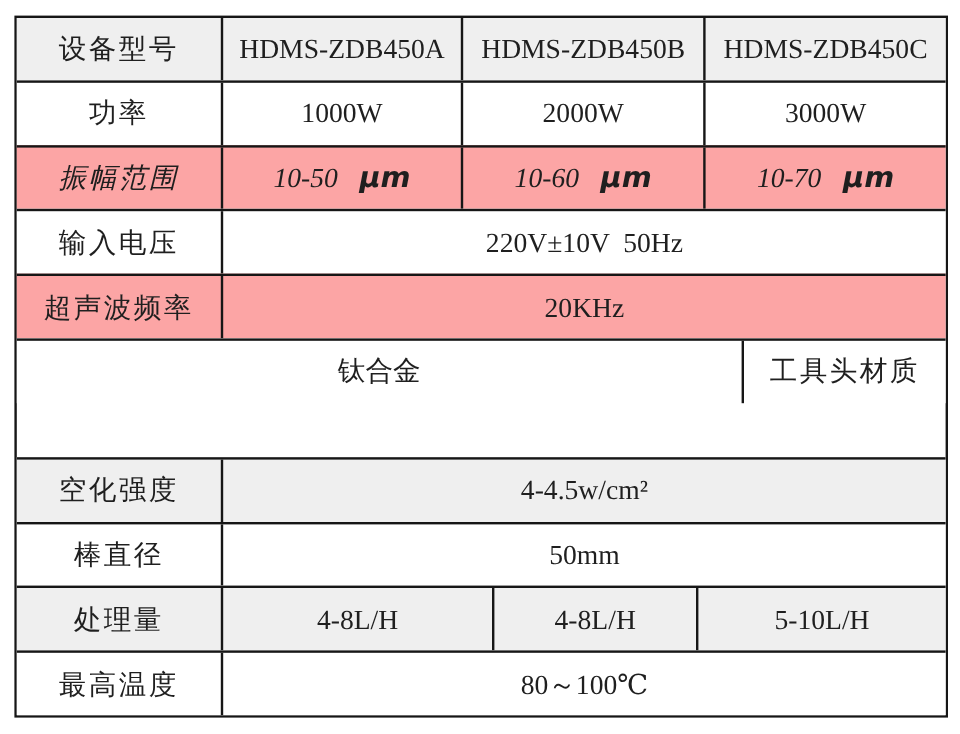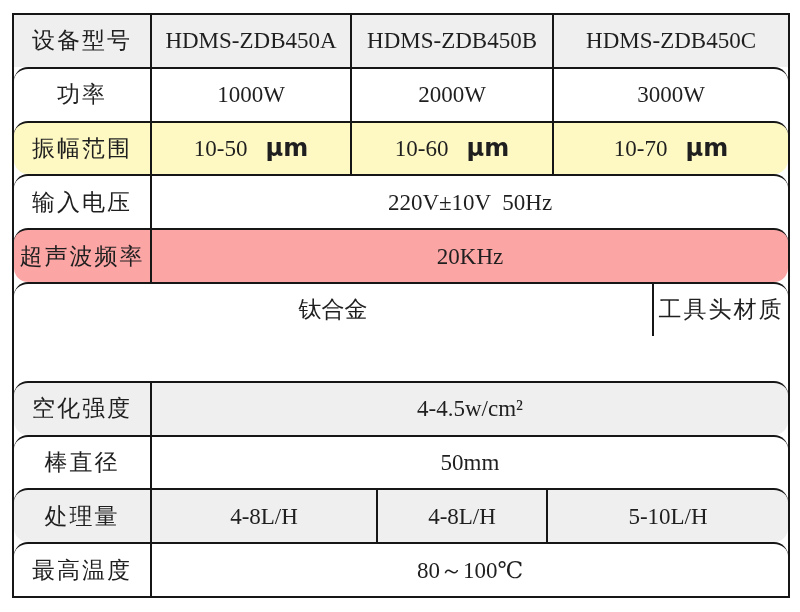--- a/index.html
+++ b/index.html
@@ -12,29 +12,29 @@
     background:#ffffff;
     font-family:"Liberation Serif","DejaVu Serif",serif;
     color:var(--text);
   }
   .spec-table{
     position:absolute;left:12px;top:13px;width:778px;height:585px;
     box-sizing:border-box;border:2px solid var(--border);
     display:flex;flex-direction:column;
   }
   .row{flex:1;display:flex;box-sizing:border-box;min-height:0;}
-  .row + .row{border-top:2px solid var(--border);border-radius:14px;}
+  .row + .row{border-top:2px solid var(--border);}
   .cell{
     box-sizing:border-box;
     display:flex;align-items:center;justify-content:center;
     font-size:23px;line-height:1;white-space:pre;
     overflow:hidden;
   }
   .cell + .cell{border-left:2px solid var(--border);}
-  .label{width:136px;flex:none;letter-spacing:2px;}
+  .label{width:170px;flex:none;letter-spacing:2px;}
   .cA{width:200px;flex:none;}
   .cB{width:202px;flex:none;}
   .cA9{width:226px;flex:none;}
   .cB9{width:170px;flex:none;}
   .rest{flex:1;}
   .unit{
     font-family:"DejaVu Sans","Liberation Sans",sans-serif;
     font-weight:bold;font-size:24px;margin-left:18px;
   }
 </style>
@@ -50,21 +50,21 @@
     <div class="cell rest">HDMS-ZDB450C</div>
   </div>
 
   <div class="row" style="background: rgb(255, 255, 255);">
     <div class="cell label">功率</div>
     <div class="cell cA">1000W</div>
     <div class="cell cB">2000W</div>
     <div class="cell rest">3000W</div>
   </div>
 
-  <div class="row" style="background: #fef9c3;">
+  <div class="row" style="background: #fca5a5; font-style: italic;">
     <div class="cell label">振幅范围</div>
     <div class="cell cA">
       <span>10-50</span><span class="unit">μm</span>
     </div>
     <div class="cell cB">
       <span>10-60</span><span class="unit">μm</span>
     </div>
     <div class="cell rest">
       <span>10-70</span><span class="unit">μm</span>
     </div>

